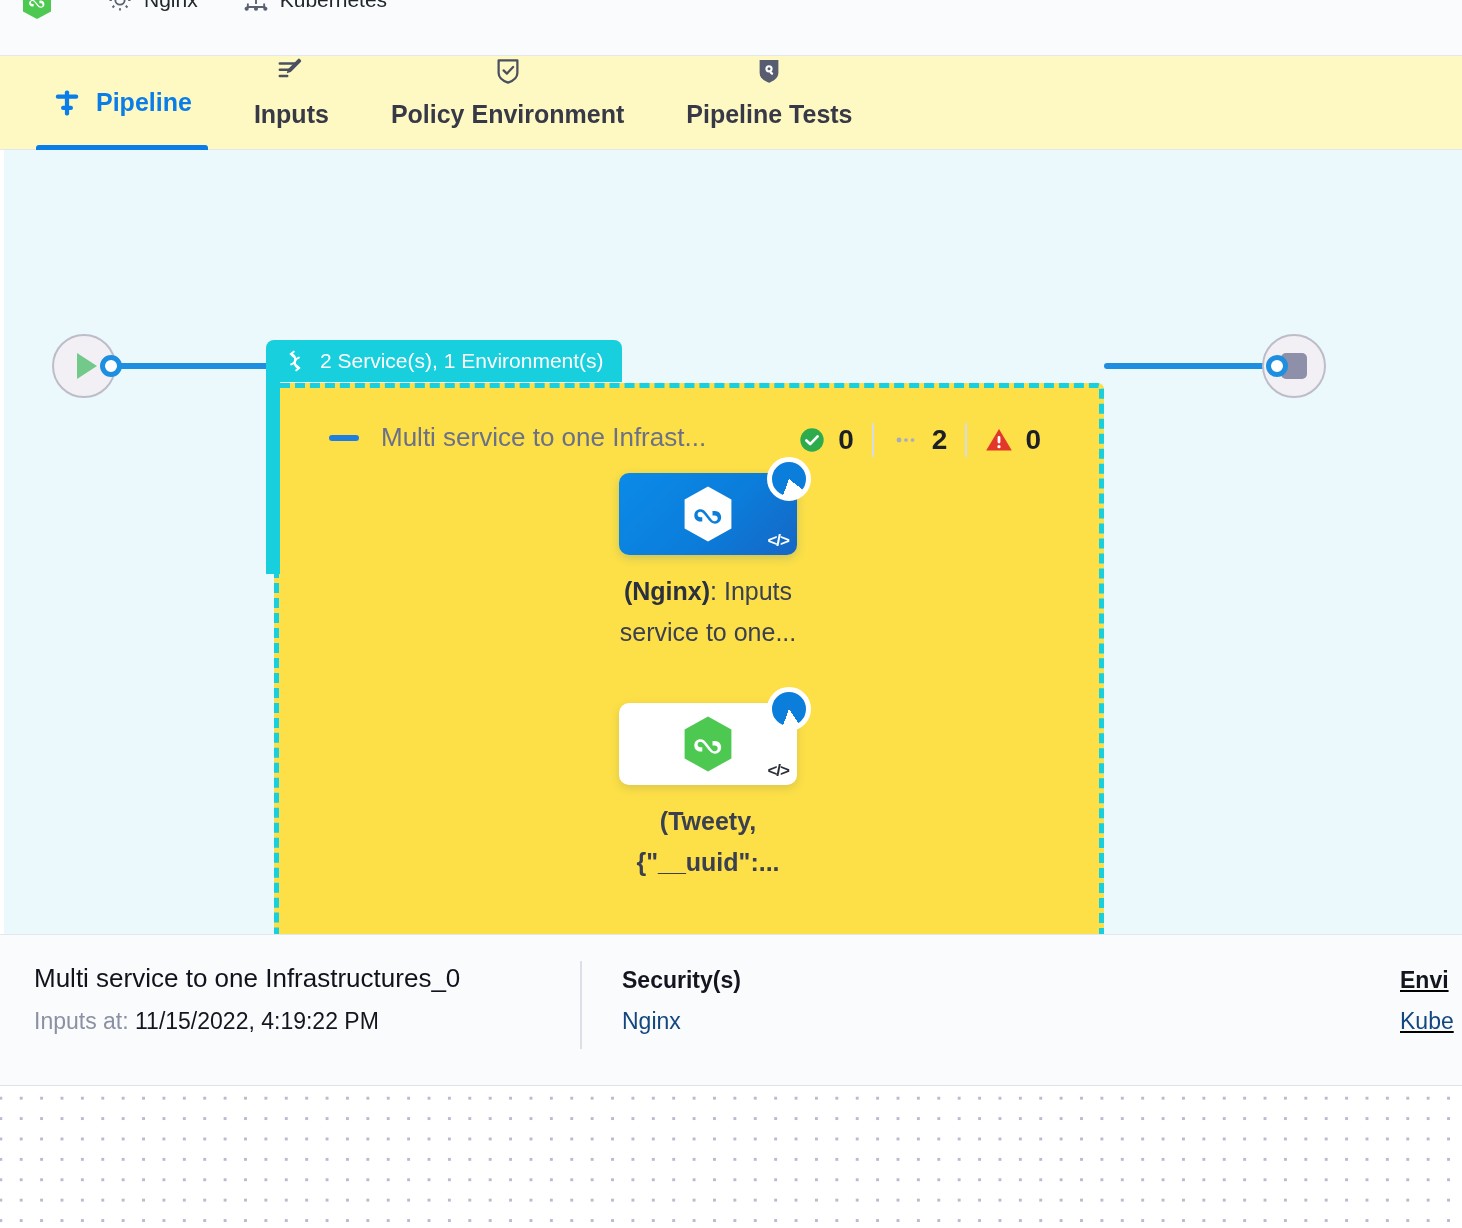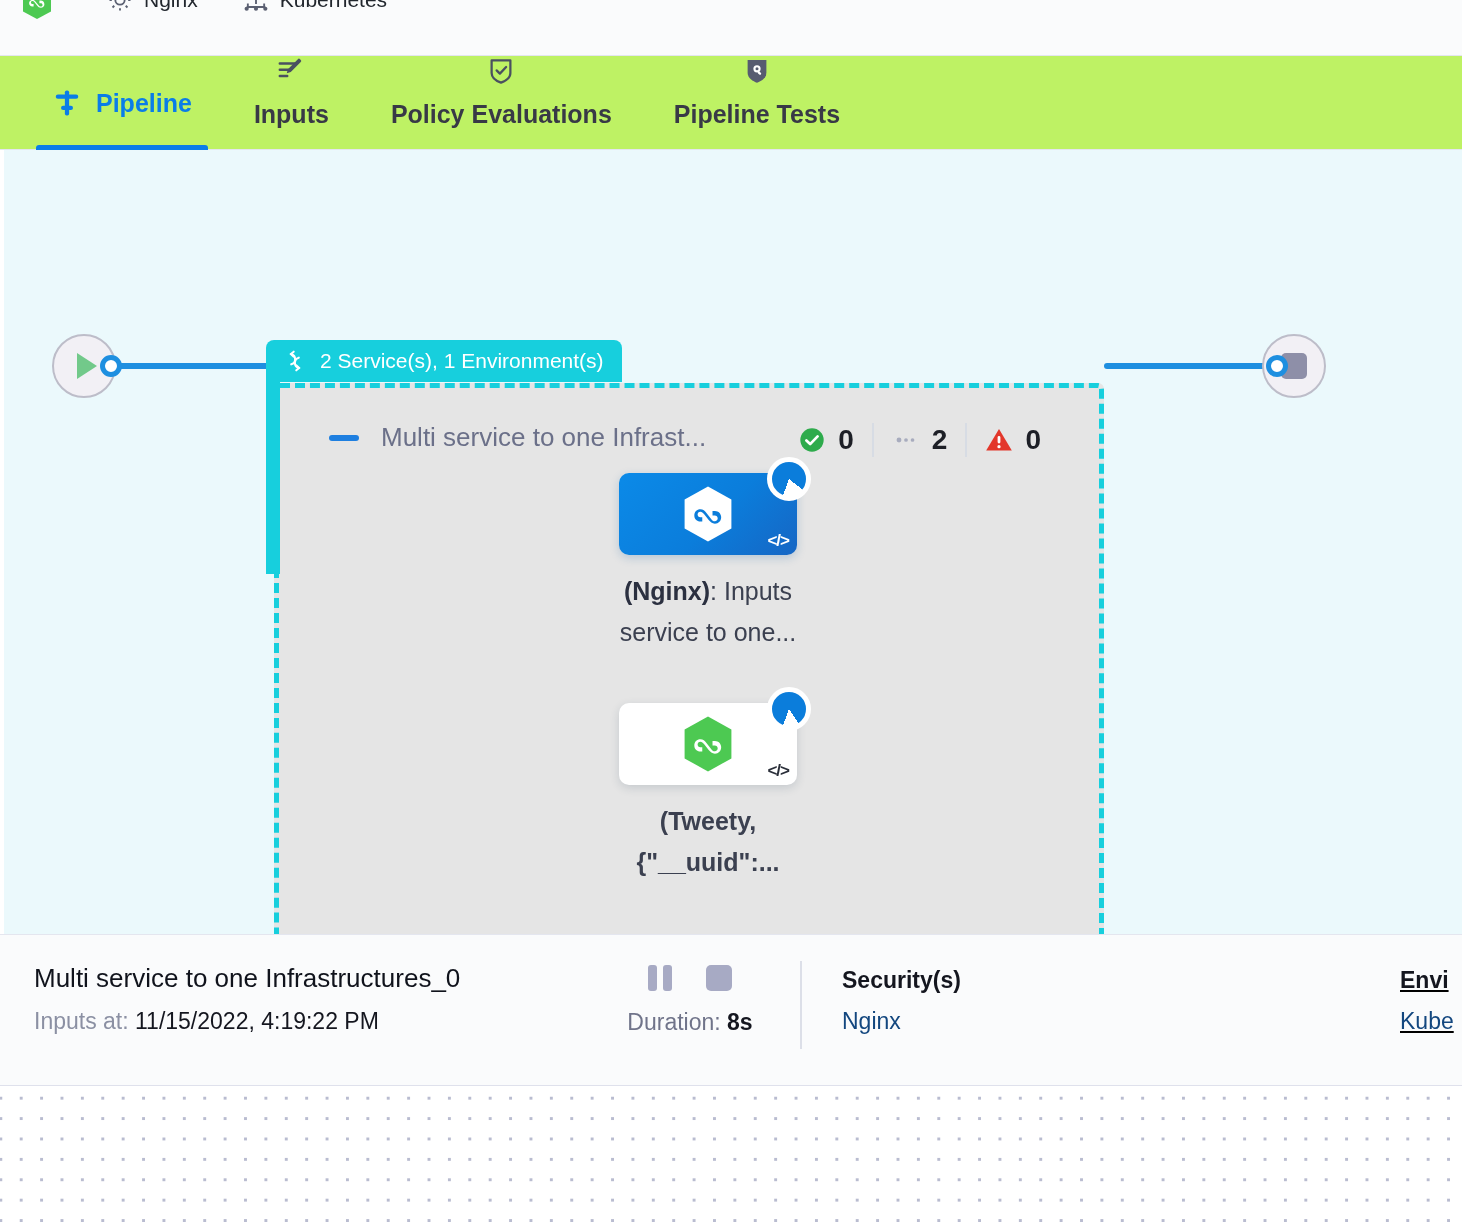--- a/index.html
+++ b/index.html
@@ -23,23 +23,23 @@
   .crumb + .crumb { margin-left: 44px; }
   .crumb-label { font-size: 21px; color: #22272e; font-weight: 400; white-space: nowrap; }
 
   .hexlogo { width: 30px; height: 33px; display: block; }
   .gear-ico { width: 28px; height: 28px; display: block; }
   .k8s-ico { width: 28px; height: 28px; display: block; }
 
   
   .tab-bar {
     position: absolute; top: 56px; left: 0; width: 1462px; height: 94px;
-    background: #bef264;
+    background: #fef9c3;
     border-bottom: 1px solid #e4e6ef;
-    display: flex; padding-left: 36px; gap: 0;
+    display: flex; align-items: center; padding-left: 36px; gap: 0;
   }
   .tab {
     position: relative; height: 94px;
     display: flex; align-items: center; gap: 14px;
     padding: 0 16px; cursor: pointer;
   }
   .tab + .tab { margin-left: 30px; flex-direction: column; }
   .tab-text { font-size: 25px; font-weight: 700; color: #383946; white-space: nowrap; }
   .tab.active .tab-text { color: #0a7de8; }
   .tab.active::after {
@@ -89,21 +89,21 @@
   .badge-bar {
     position: absolute; left: 262px; top: 226px; width: 14px; height: 198px;
     background: #17cfdd; z-index: 3;
   }
   .loop-ico { width: 26px; height: 26px; display: block; }
 
   
   .group-box {
     position: absolute; left: 270px; top: 233px; width: 830px; height: 620px;
     border: 5px dashed #17cfdd; border-radius: 6px;
-    background: #e5e5e5;
+    background: #fde047;
   }
 
   .group-head {
     position: absolute; left: 50px; top: 34px;
     display: flex; align-items: center; gap: 22px;
   }
   .collapse-ico { width: 30px; height: 6px; background: #1e7fe0; border-radius: 3px; display:block; }
   .group-title { font-size: 26px; color: #6b7089; font-weight: 400; white-space: nowrap; }
 
   .stats {
@@ -258,21 +258,21 @@
       <span class="tab-text">Inputs</span>
     </div>
 
     <div class="tab">
       <span>
         <svg class="tab-ico" viewBox="0 0 24 24" fill="none" stroke="#4a5060" stroke-width="1.8" stroke-linecap="round" stroke-linejoin="round">
           <path d="M4.5 3.5h15v10c0 4.5-4.3 6.6-7.5 7.8-3.2-1.2-7.5-3.3-7.5-7.8z"></path>
           <path d="M8.5 11.5l2.6 2.6 5-5.3"></path>
         </svg>
       </span>
-      <span class="tab-text">Policy Evaluations</span>
+      <span class="tab-text">Policy Environment</span>
     </div>
 
     <div class="tab">
       <span>
         <svg class="tab-ico" viewBox="0 0 24 24">
           <path d="M4.5 3.2h15v10.2c0 4.6-4.4 6.8-7.5 8-3.1-1.2-7.5-3.4-7.5-8z" fill="#575c70"></path>
           <circle cx="12" cy="10.2" r="2.9" fill="#ffffff"></circle>
           <circle cx="12" cy="10.2" r="1.2" fill="#575c70"></circle>
           <rect x="13.4" y="12" width="3.1" height="1.8" rx=".9" transform="rotate(42 13.4 12)" fill="#ffffff"></rect>
         </svg>
@@ -384,33 +384,20 @@
   <div class="detail">
 
     <div class="detail-left">
       <div class="detail-title">Multi service to one Infrastructures_0</div>
       <div class="detail-sub">
         <span class="lbl">Inputs at:</span>
         <span>11/15/2022, 4:19:22 PM</span>
       </div>
     </div>
 
-    <div class="detail-mid">
-      <div class="ctrl-row">
-        <span class="pause-btn">
-            <i></i>
-            <i></i>
-          </span>
-        <span class="stop-btn"></span>
-      </div>
-      <div class="duration">
-        <span>Duration:</span>
-        <b>8s</b>
-      </div>
-    </div>
 
     <div class="vsep"></div>
 
     <div class="detail-col">
       <div class="col-head">Security(s)</div>
       <div class="col-link">Nginx</div>
     </div>
 
     <div class="detail-col env">
       <div class="col-head">Envi</div>

